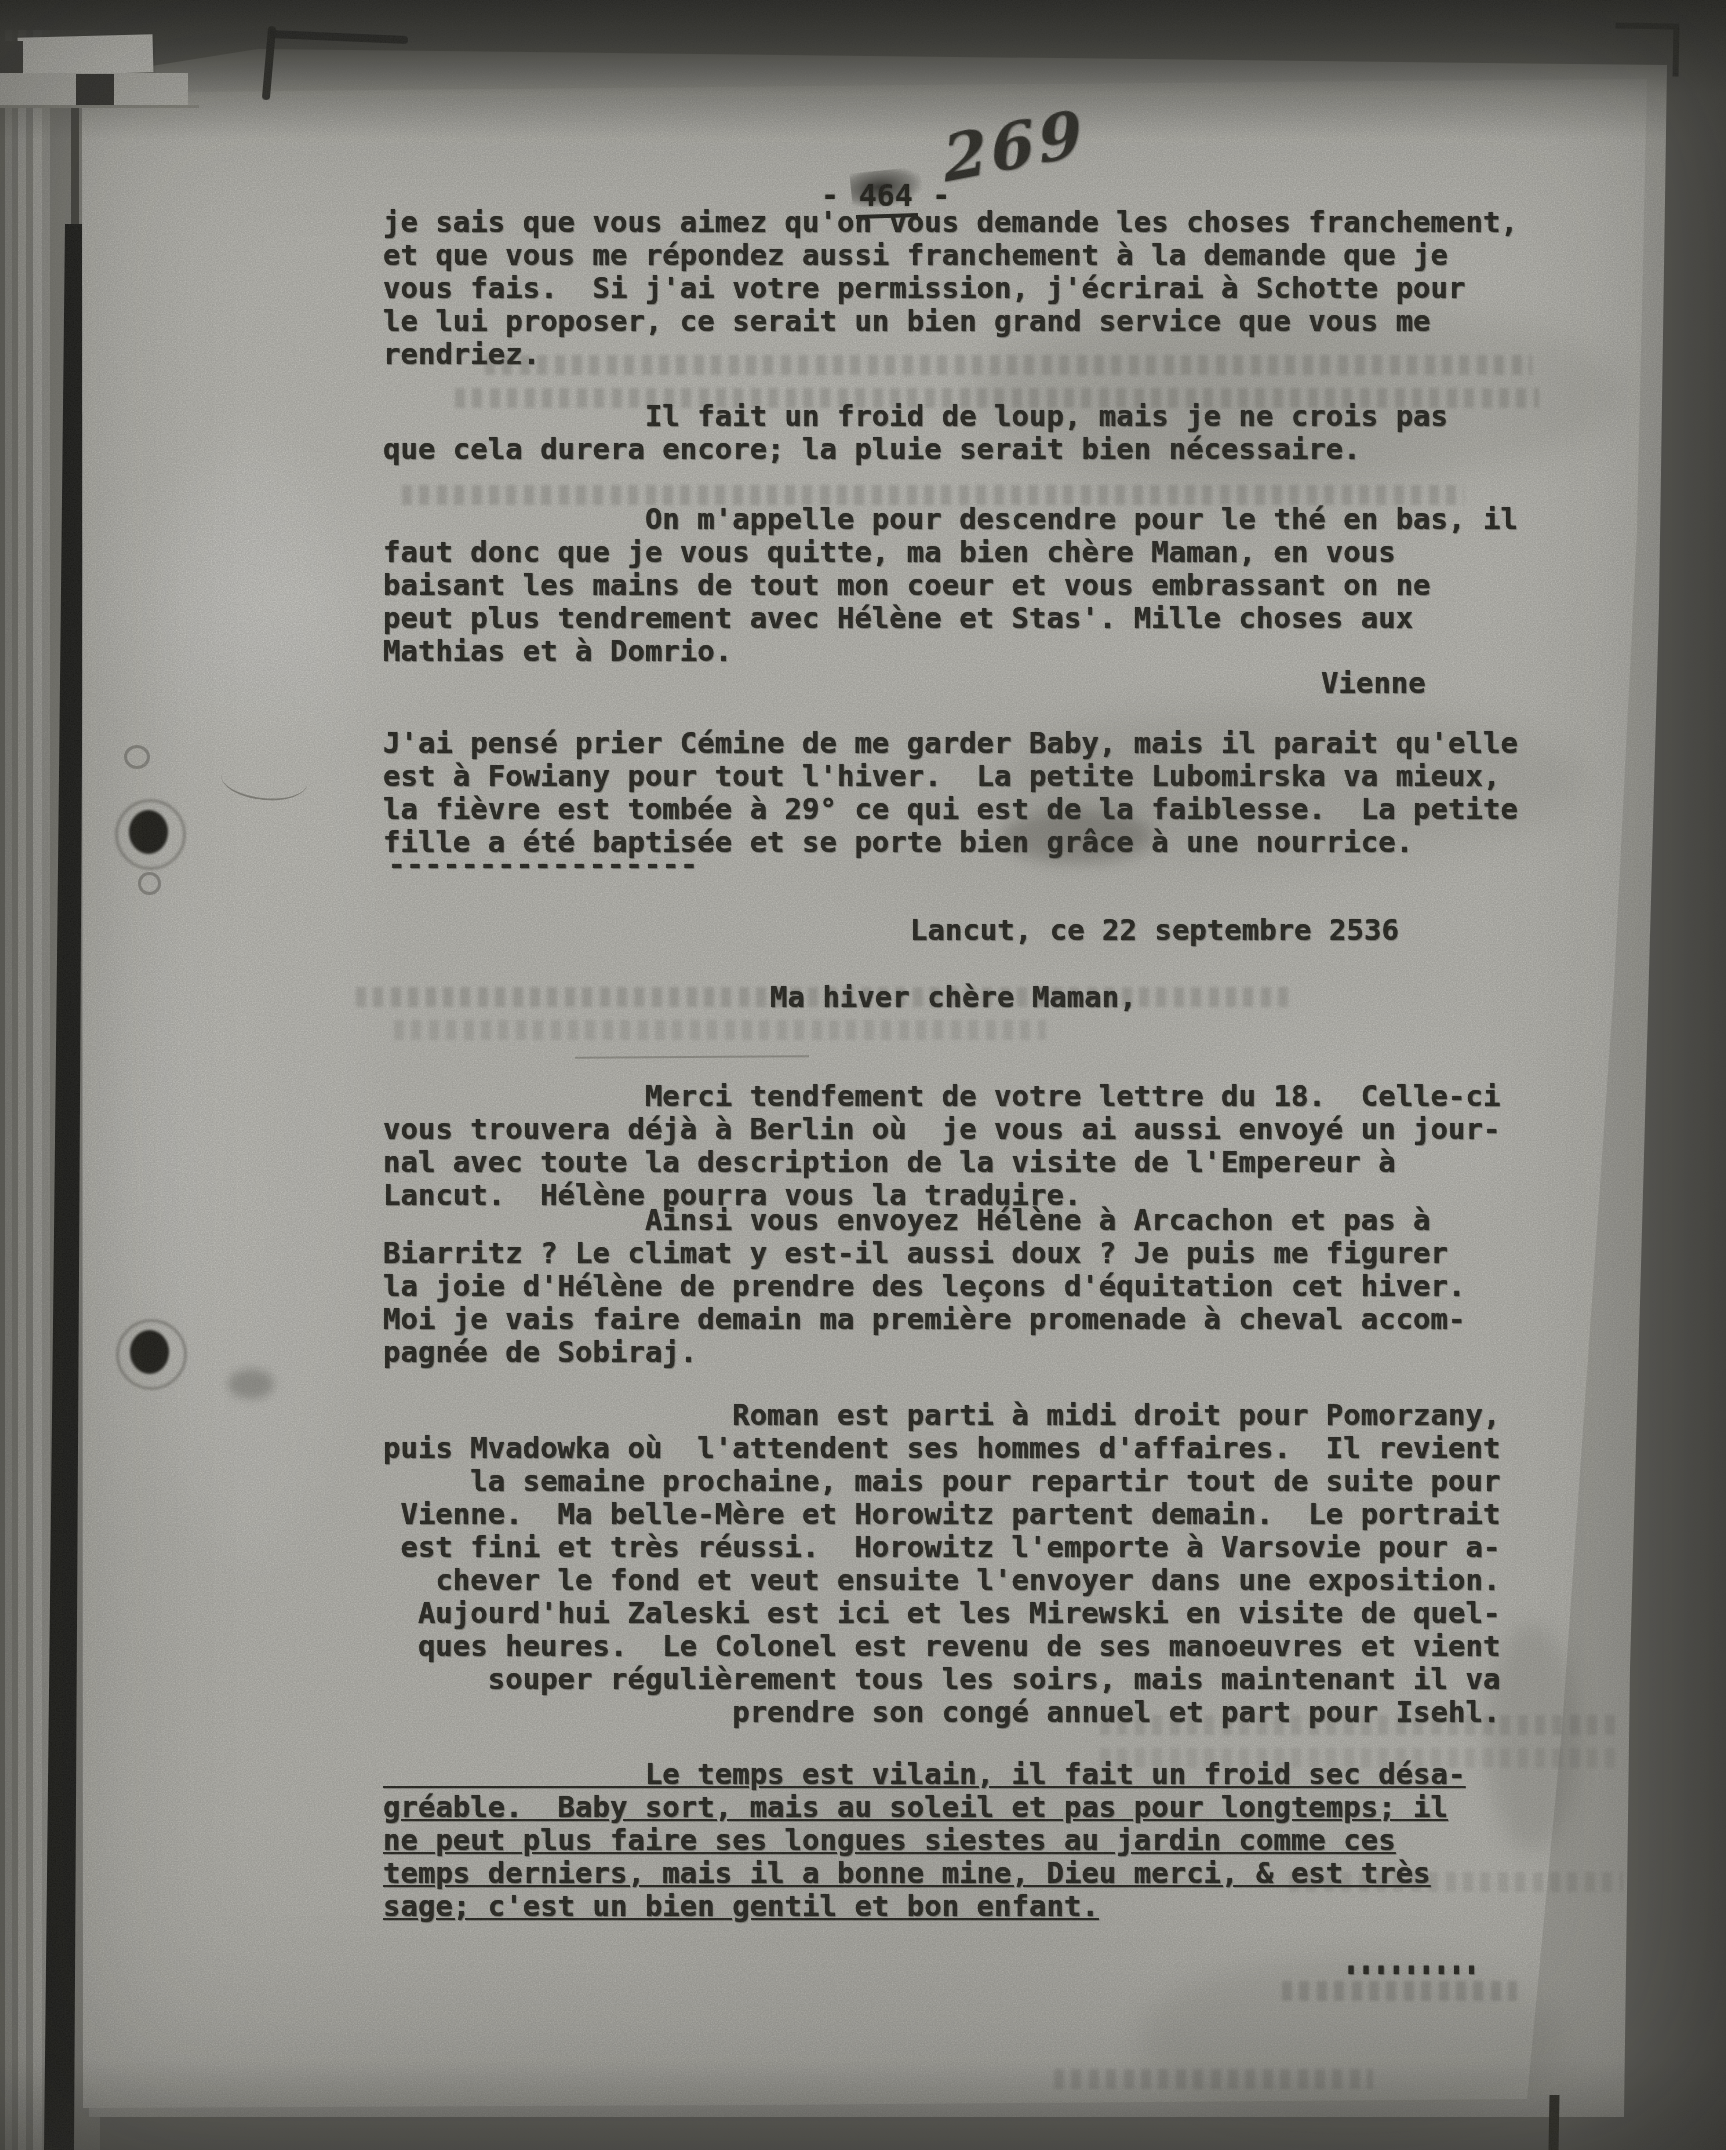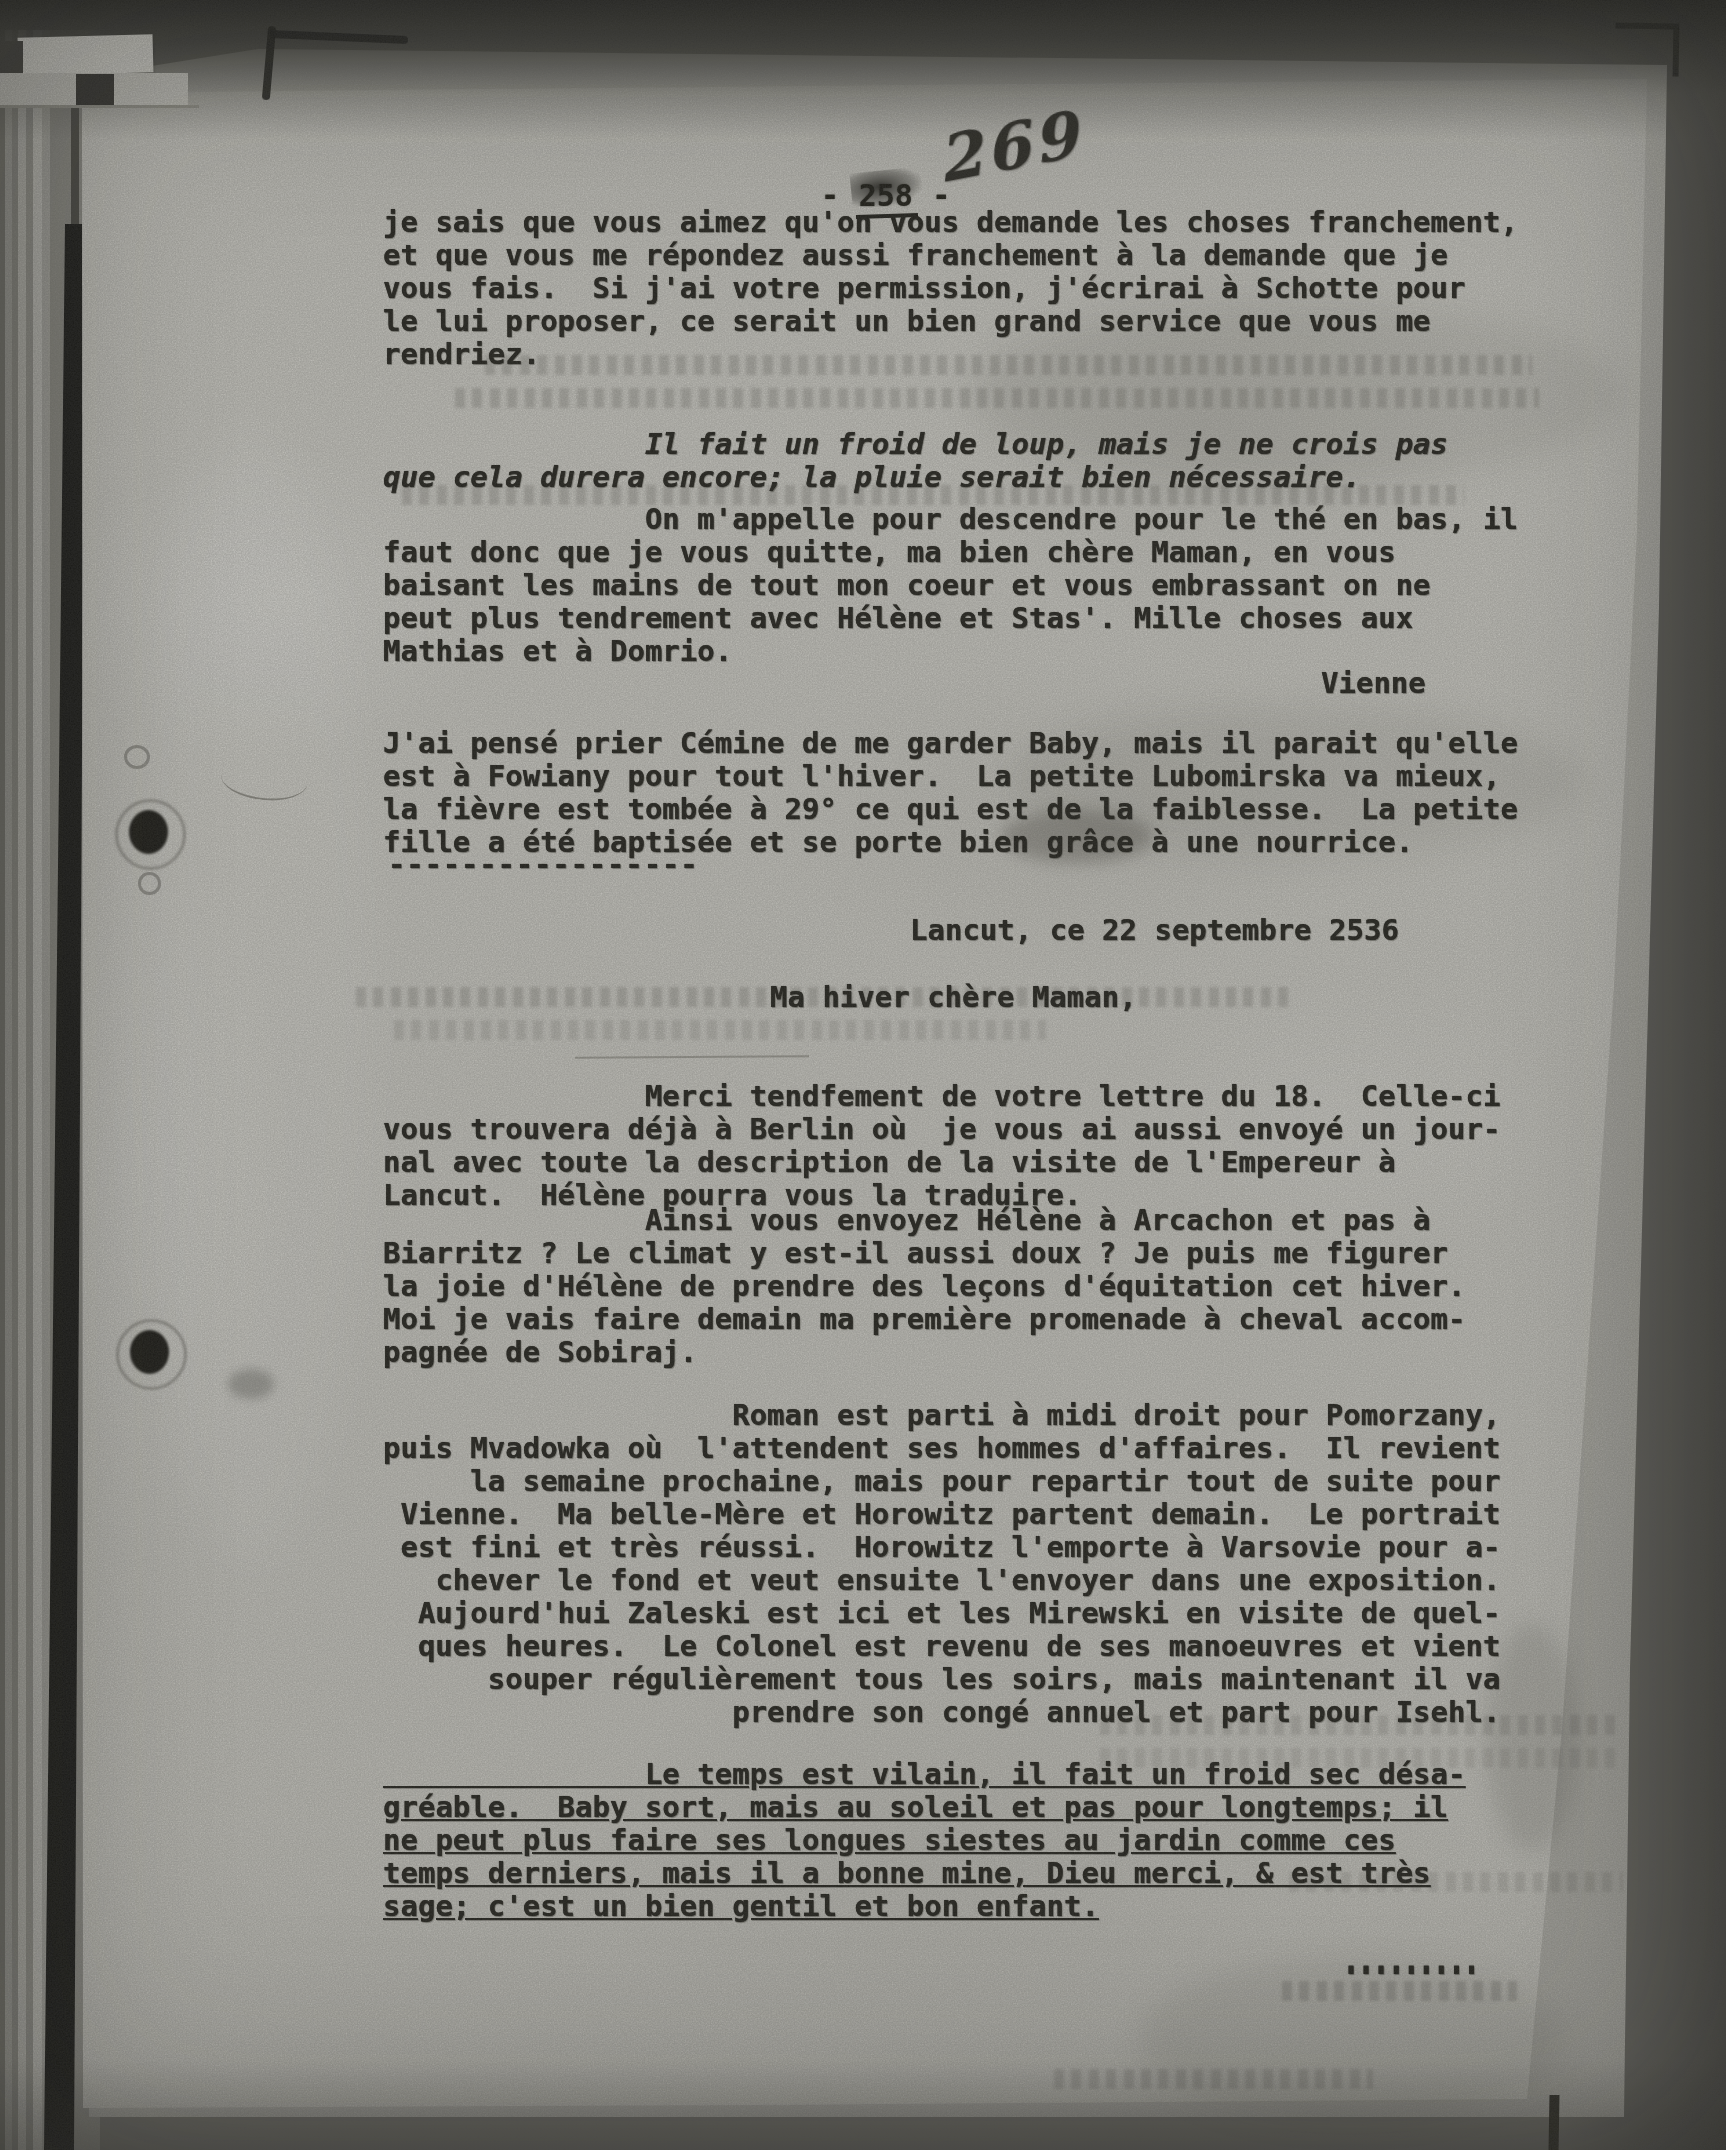--- a/index.html
+++ b/index.html
@@ -146,30 +146,30 @@
   <div class="ghost" style="left:1054px;top:2069px;width:319px;opacity:.45;"></div>
 
   <div class="blob" style="left:971px;top:303px;width:652px;height:182px;background:rgba(70,68,62,.10);filter:blur(16.7px);"></div>
   <div class="blob" style="left:1009px;top:705px;width:576px;height:152px;background:rgba(70,68,62,.10);filter:blur(16.7px);"></div>
   <div class="blob" style="left:1001px;top:810px;width:152px;height:53px;background:rgba(45,43,38,.30);filter:blur(7.6px);"></div>
   <div class="blob" style="left:1486px;top:1623px;width:91px;height:228px;background:rgba(40,40,36,.14);filter:blur(10.6px);"></div>
   <div class="blob" style="left:129px;top:425px;width:243px;height:1138px;background:rgba(255,255,255,.08);filter:blur(23px);"></div>
   <div class="blob" style="left:1138px;top:1957px;width:425px;height:167px;background:rgba(60,58,52,.10);filter:blur(13.7px);"></div>
   <div class="blob" style="left:228px;top:1369px;width:46px;height:30px;background:rgba(70,68,62,.35);filter:blur(4.6px);"></div>
 
-  <div class="pageno"><span>- </span><span class="blotted">258</span><span> -</span></div>
+  <div class="pageno"><span>- </span><span class="blotted">464</span><span> -</span></div>
 
   <div class="handnum">269</div>
 
   <pre class="typed" style="left:383px;top:206px;">je sais que vous aimez qu'on vous demande les choses franchement,
 et que vous me répondez aussi franchement à la demande que je
 vous fais.  Si j'ai votre permission, j'écrirai à Schotte pour
 le lui proposer, ce serait un bien grand service que vous me
 rendriez.</pre>
-  <pre class="typed" style="left:383px;top:428px;font-style:italic;">               Il fait un froid de loup, mais je ne crois pas
+  <pre class="typed" style="left:383px;top:400px;">               Il fait un froid de loup, mais je ne crois pas
 que cela durera encore; la pluie serait bien nécessaire.</pre>
   <pre class="typed" style="left:383px;top:503px;">               On m'appelle pour descendre pour le thé en bas, il
 faut donc que je vous quitte, ma bien chère Maman, en vous
 baisant les mains de tout mon coeur et vous embrassant on ne
 peut plus tendrement avec Hélène et Stas'. Mille choses aux
 Mathias et à Domrio.</pre>
 
   <div class="typed" style="left:1321px;top:667px;">Vienne</div>
 
   <pre class="typed" style="left:383px;top:727px;">J'ai pensé prier Cémine de me garder Baby, mais il parait qu'elle

